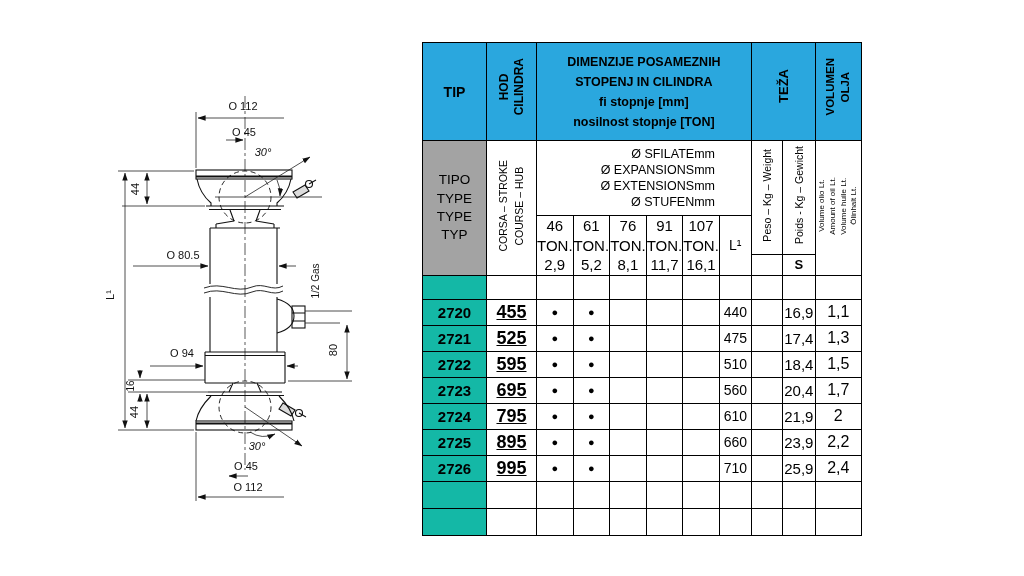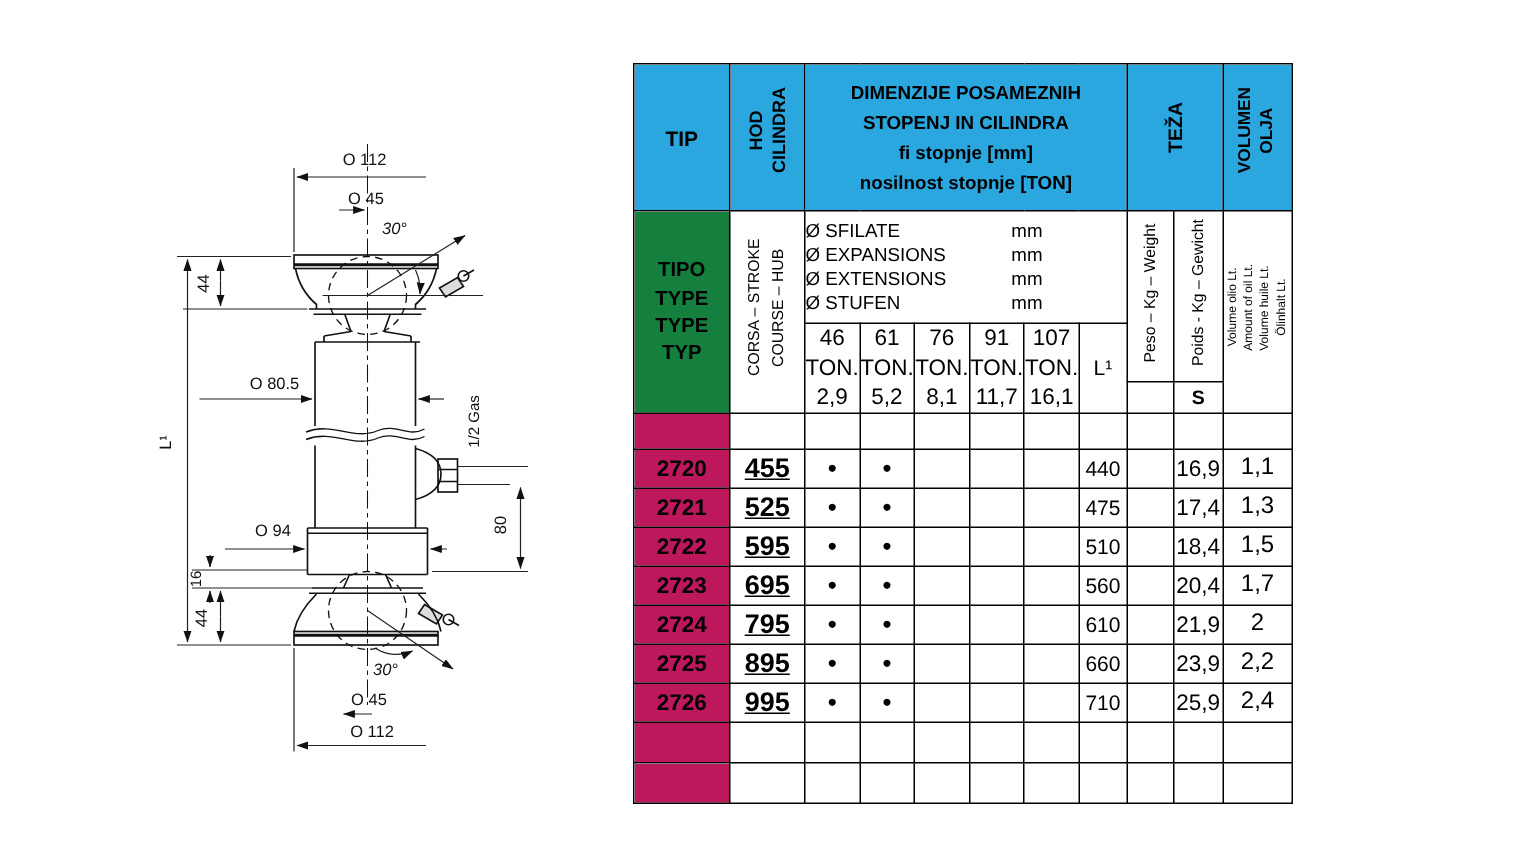--- a/index.html
+++ b/index.html
@@ -14,32 +14,32 @@
   td.h1 { background:#2AA7DE; border:3px solid #000; font-weight:bold; }
   td.h2 { border:2px solid #000; }
   .vt { writing-mode:vertical-rl; transform:rotate(180deg); display:inline-block;
         white-space:pre-line; }
   td.tip-h { vertical-align:bottom; font-size:14px; padding-bottom:7px; }
   td.hod-h, td.teza-h, td.vol-h { vertical-align:bottom; }
   td.hod-h .vt { font-size:12px; line-height:1.25; margin-bottom:5px; }
   td.teza-h .vt { font-size:13px; margin-bottom:8px; }
   td.vol-h .vt { font-size:11.5px; line-height:1.3; margin-bottom:5px; }
   td.dim-h { white-space:pre-line; font-size:12.5px; line-height:1.6;margin-top:44px; }
-  td.tipo { background:#15803d; font-weight:bold; font-size:13.5px;
+  td.tipo { background:#a3a3a3; font-weight:normal; font-size:13.5px;
             white-space:pre-line; line-height:1.35; }
   td.corsa .vt { font-size:10.5px; line-height:1.5; }
   td.dia { text-align:left; vertical-align:top; padding:6px 0 0 4px; font-size:12.5px; }
-  td.dia .dline { display:flex; justify-content:space-between; width:158px;
-                  line-height:16px; }
+  td.dia .dline { display:flex; justify-content:flex-end; width:158px;
+                  line-height:16px;margin-left:20px; }
   td.ton { font-size:15px; line-height:1.3; white-space:pre-line; }
   td.l1h { font-size:14px; }
   td.peso-h .vt, td.poids-h .vt { font-size:10.5px; }
   td.s-cell { font-weight:bold; font-size:13px; }
   td.volc .vt { font-size:8px; line-height:1.35; }
-  td.c-tip { background:#be185d; font-weight:bold; font-size:15px; }
+  td.c-tip { background:#14b8a6; font-weight:bold; font-size:15px; }
   td.c-stroke { font-weight:bold; font-size:18px;text-decoration:underline; }
   td.c-dot { font-size:11px; }
   td.c-l1 { font-size:14px; }
   td.c-poids { font-size:15px; }
   td.c-vol { font-size:16px; }
   tr.r1 { height:98px; } tr.r2 { height:75px; } tr.r3 { height:38px; }
   tr.r4 { height:20px; } tr.sp { height:24px; }
 </style>
 </head>
 <body>

